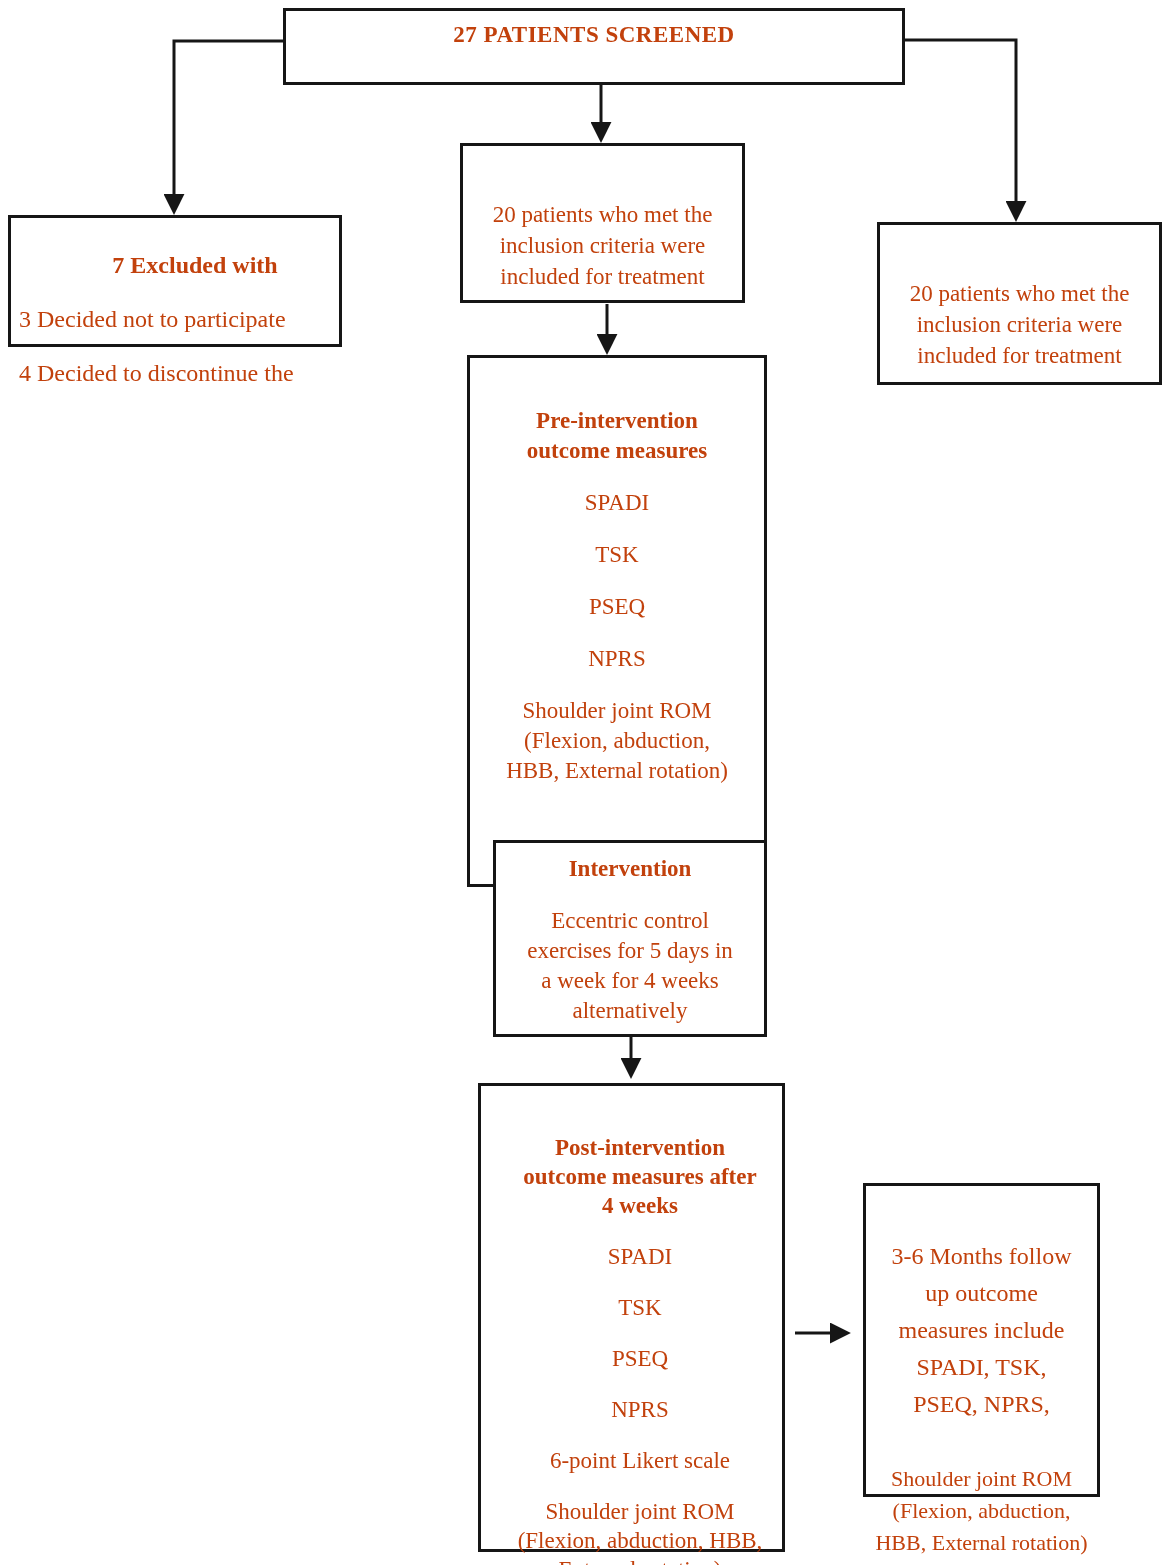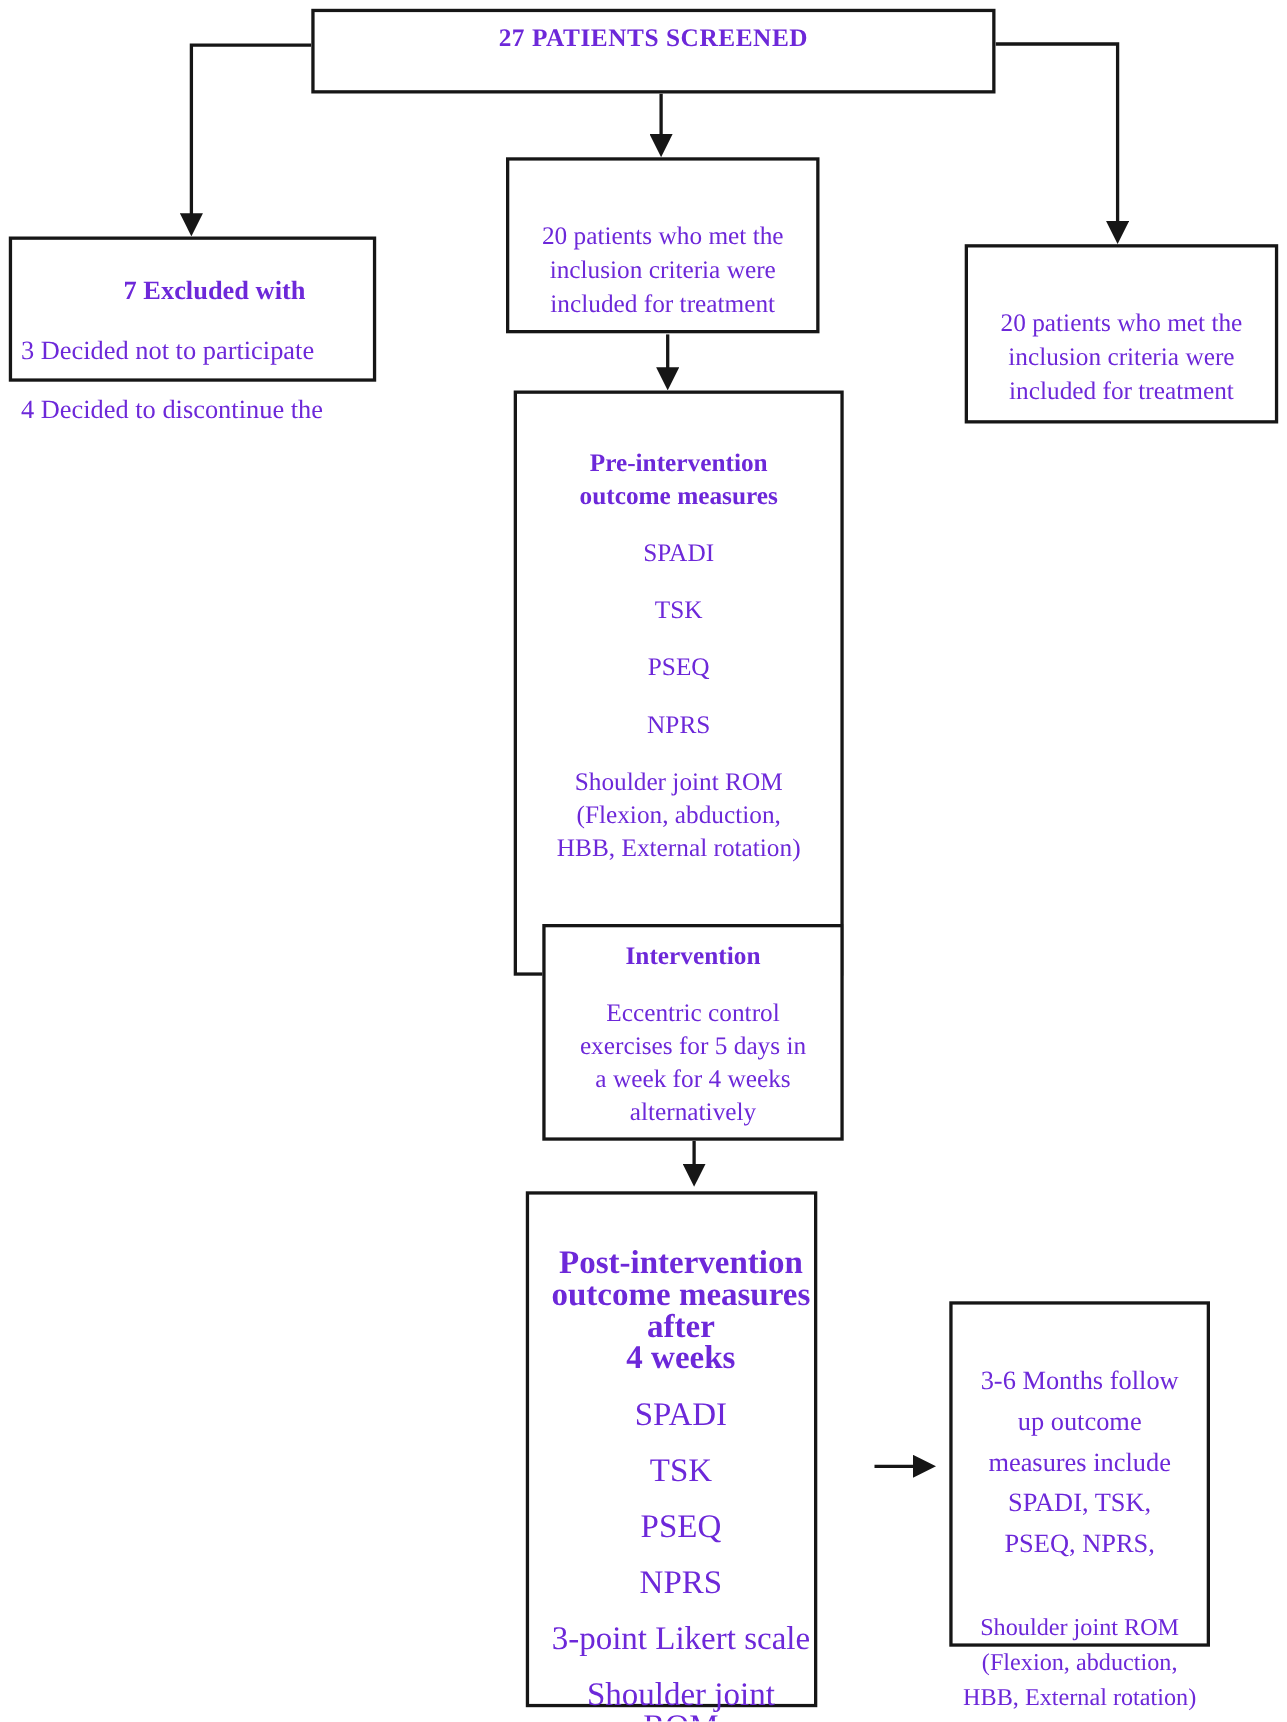--- a/index.html
+++ b/index.html
@@ -2,21 +2,21 @@
 <html><head>
 <meta charset="utf-8">
 <style>
   html, body { margin: 0; padding: 0; background: #ffffff; }
   .canvas {
     position: relative;
     width: 1170px;
     height: 1565px;
     background: #ffffff;
     font-family: "Liberation Serif", "DejaVu Serif", serif;
-    color: #6d28d9;
+    color: #c2410c;
     overflow: hidden;
   }
   .connectors {
     position: absolute;
     left: 0; top: 0;
     width: 1170px; height: 1565px;
   }
   .conn { stroke: #161616; stroke-width: 3; fill: none; }
   .conn-thin { stroke: #4a4a4a; stroke-width: 1.5; fill: none; }
   .box {
@@ -50,22 +50,22 @@
   }
   #box-pre {
     left: 467px; top: 355px; width: 300px; height: 532px;
     font-size: 23px; line-height: 30px; padding-top: 8px;
   }
   #box-intervention {
     left: 493px; top: 840px; width: 274px; height: 197px;
     font-size: 23px; line-height: 30px; padding-top: 11px;
   }
   #box-post {
-    left: 478px; top: 1083px; width: 265px; height: 469px;
-    font-size: 30px; line-height: 29px; padding-top: 7px; padding-left: 17px;
+    left: 478px; top: 1083px; width: 307px; height: 469px;
+    font-size: 23px; line-height: 29px; padding-top: 7px; padding-left: 17px;
   }
   #box-followup {
     left: 863px; top: 1183px; width: 237px; height: 314px;
     padding-top: 12px;
   }
   .box-title { font-weight: bold; }
   .entry { margin-top: 22px; }
   .fu-main { font-size: 24px; line-height: 37px; }
   .fu-rom  { font-size: 22px; line-height: 32px; }
 </style>
@@ -136,21 +136,21 @@
   </div>
 
   <div class="box" id="box-post">
     <div class="box-title pre-line">Post-intervention
 outcome measures after
 4 weeks</div>
     <div class="entry">SPADI</div>
     <div class="entry">TSK</div>
     <div class="entry">PSEQ</div>
     <div class="entry">NPRS</div>
-    <div class="entry">3-point Likert scale</div>
+    <div class="entry">6-point Likert scale</div>
     <div class="entry pre-line">Shoulder joint ROM
 (Flexion, abduction, HBB,
 External rotation)</div>
   </div>
 
   <div class="box" id="box-followup">
     <div class="fu-main pre-line">3-6 Months follow
 up outcome
 measures include
 SPADI, TSK,

